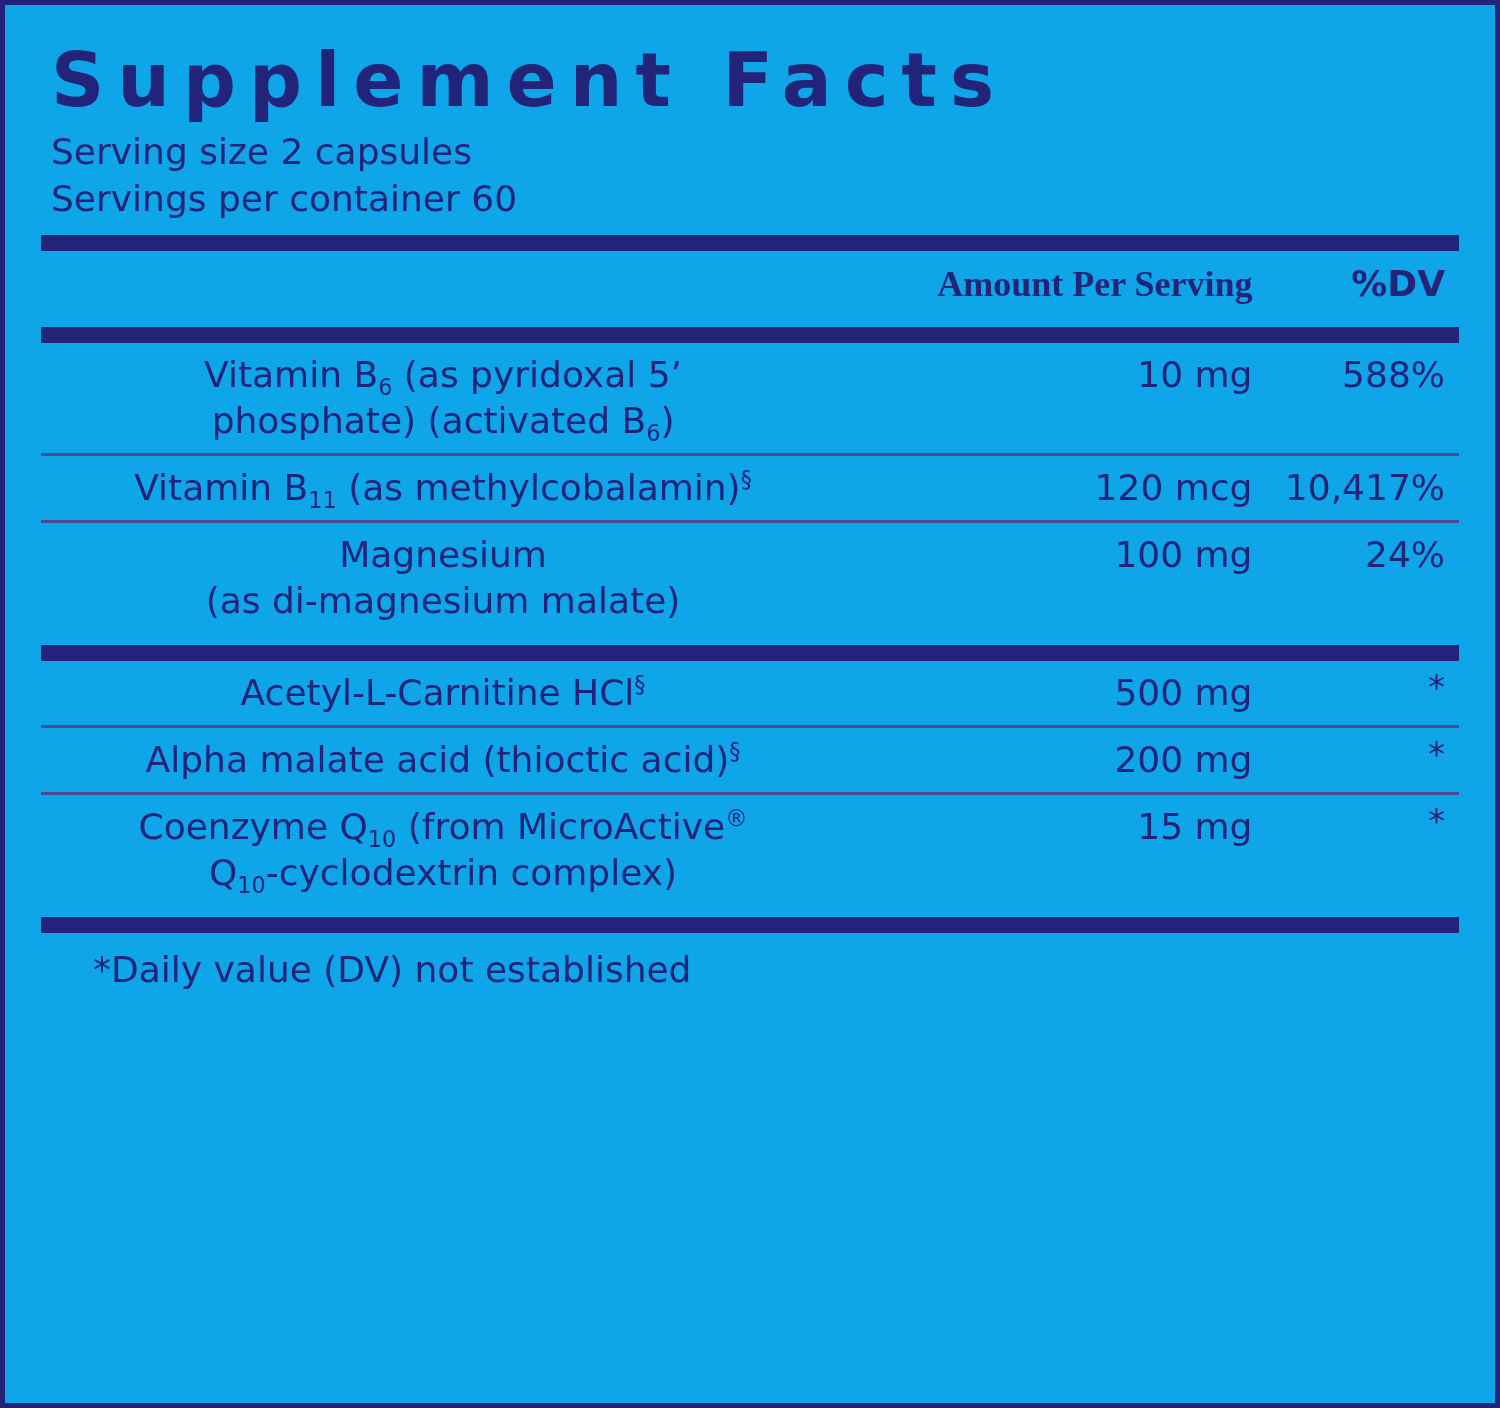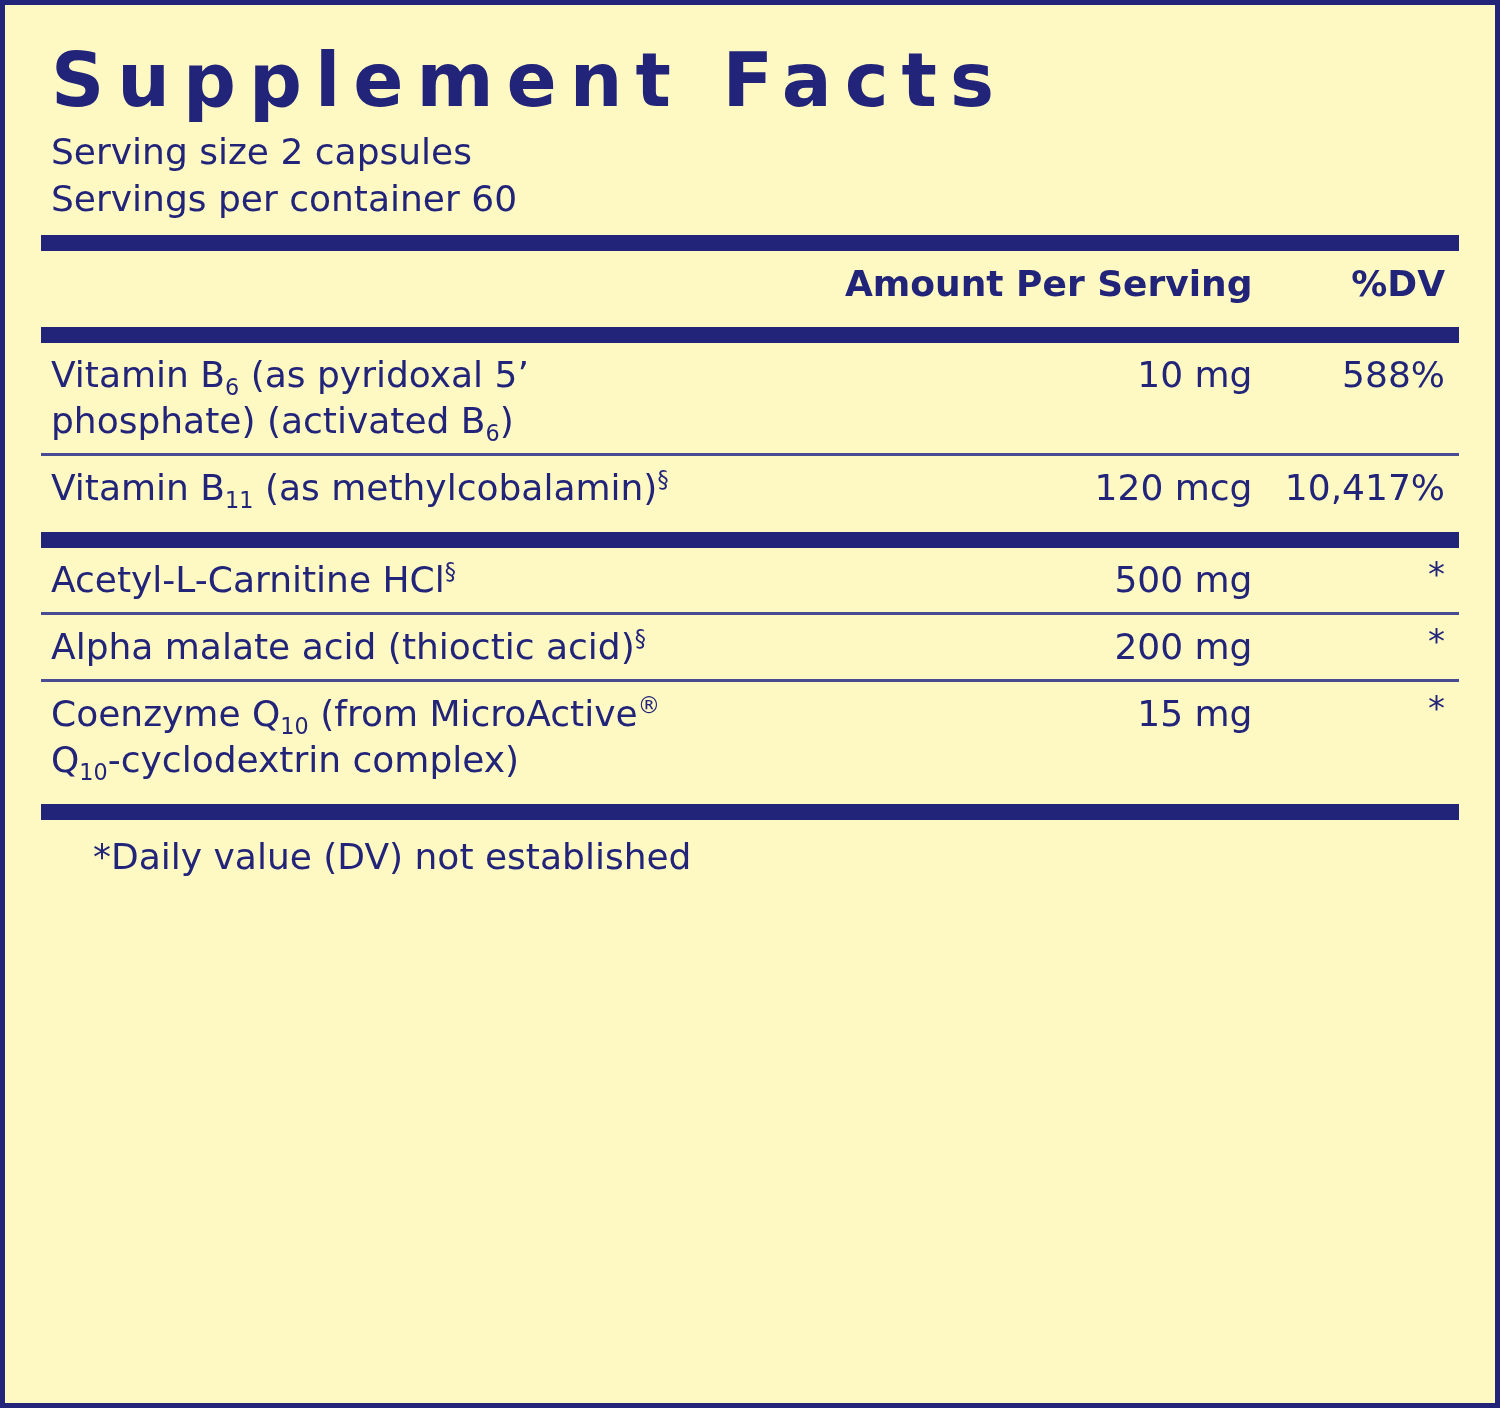--- a/index.html
+++ b/index.html
@@ -9,21 +9,21 @@
   }
   body {
     font-family: "DejaVu Sans", "Liberation Sans", sans-serif;
     color: #22247a;
   }
   .panel {
     position: relative;
     width: 1500px;
     height: 1408px;
     box-sizing: border-box;
-    background: #fef9c3;
+    background: #0ea5e9;
     border: 5px solid #22247a;
     padding: 0 36px;
   }
   .title {
     font-size: 74px;
     font-weight: 700;
     letter-spacing: 13px;
     color: #22247a;
     line-height: 1.0;
     padding: 38px 0 12px 10px;
@@ -51,40 +51,41 @@
   }
   td {
     vertical-align: top;
     font-size: 36px;
     color: #22247a;
     padding: 9px 0 9px 0;
     line-height: 1.28;
   }
   td.name {
     padding-left: 10px;
+    text-align: center;
   }
   td.amount {
     text-align: right;
     padding-right: 8px;
     white-space: nowrap;
   }
   td.dv {
     text-align: right;
     padding-right: 14px;
     white-space: nowrap;
     margin-top: 24px;
   }
   .col-name { width: 56%; }
   .col-amount { width: 30%; }
   .col-dv { width: 14%; }
   .head td {
     font-weight: 700;
     padding: 10px 0 12px 0;
   }
-  .head td.amount { padding-right: 8px; }
+  .head td.amount { padding-right: 8px; font-family: Liberation Serif, serif; }
   .head td.dv { padding-right: 14px; }
   tr.border-top td {
     border-top: 3px solid #4a4c93;
   }
   .sub {
     font-size: 0.62em;
     vertical-align: sub;
     line-height: 0;
   }
   .sup {
@@ -158,20 +159,28 @@
 
       <tr class="border-top">
         <td class="name">
           <span>Vitamin B</span><span class="sub">11</span><span> (as methylcobalamin)</span><span class="sup">§</span>
         </td>
         <td class="amount">120 mcg</td>
         <td class="dv">10,417%</td>
       </tr>
 
 
+      <tr class="border-top">
+        <td class="name">
+          <span>Magnesium</span>
+          <span class="second-line">(as di-magnesium malate)</span>
+        </td>
+        <td class="amount">100 mg</td>
+        <td class="dv">24%</td>
+      </tr>
 
     </tbody>
   </table>
 
   <div class="rule-thick"></div>
 
   <table>
     <colgroup>
       <col class="col-name">
         <col class="col-amount">

